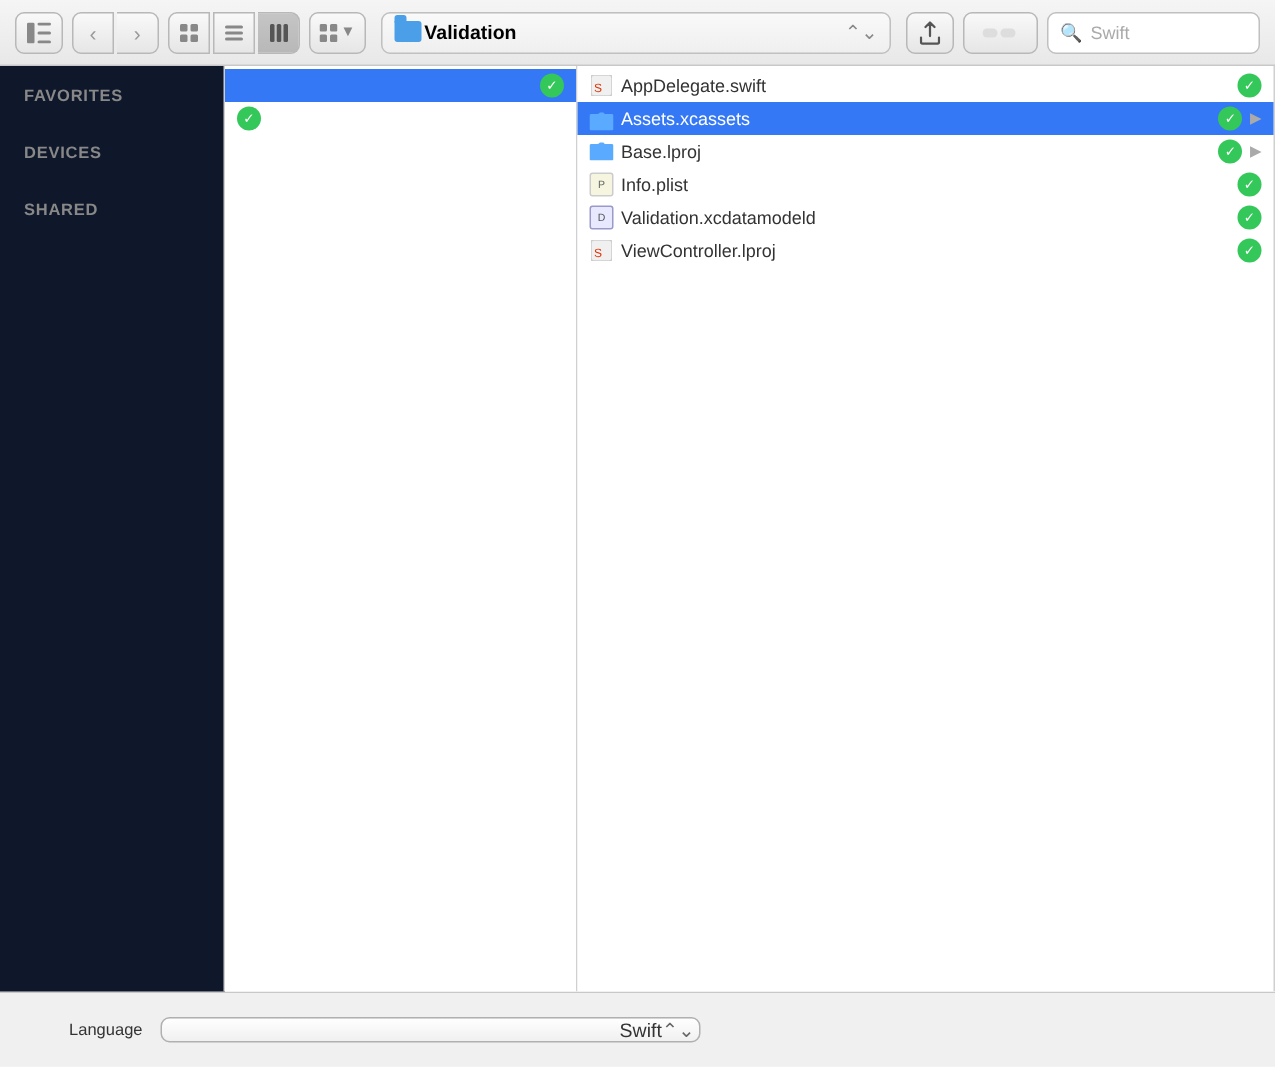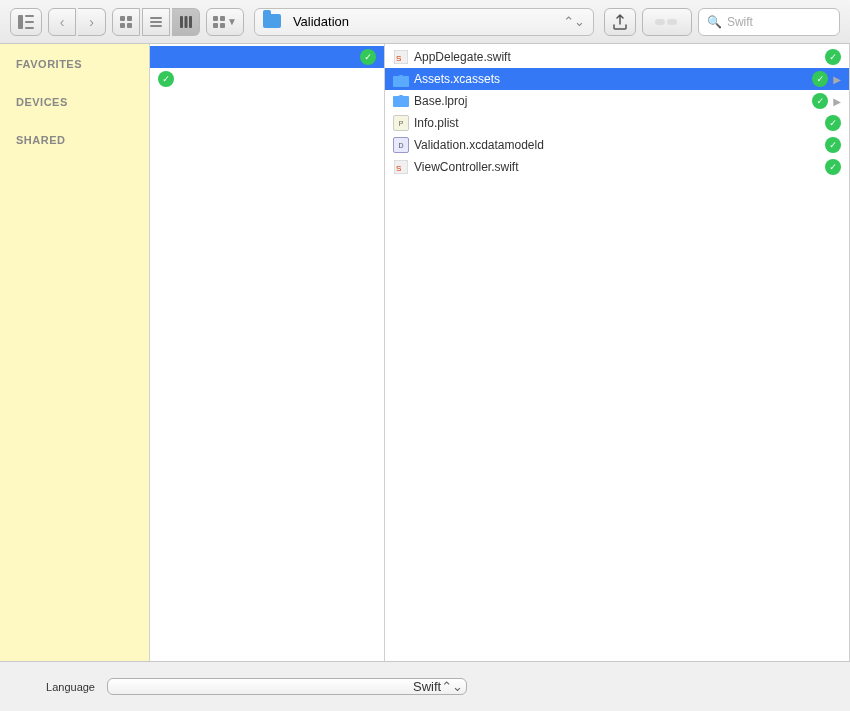--- a/index.html
+++ b/index.html
@@ -97,21 +97,22 @@
       display: flex;
       align-items: center;
       justify-content: space-between;
       padding: 0 8px;
       margin: 0 4px;
       cursor: pointer;
     }
     .location-bar-content {
       display: flex;
       align-items: flex-start;
-      gap: 12px;
+      gap: 2px;
+      font-weight: bold;
     }
     .folder-icon-blue {
       width: 18px;
       height: 14px;
       background: #4a9fe8;
       border-radius: 0 2px 2px 2px;
       position: relative;
     }
     .folder-icon-blue::before {
       content: '';
@@ -166,21 +167,21 @@
 
     
     .main-area {
       display: flex;
       height: calc(711px - 44px - 50px);
     }
 
     
     .sidebar {
       width: 150px;
-      background: #fef9c3;
+      background: #0f172a;
       border-right: 1px solid #d0d0d0;
       padding: 10px 0;
       flex-shrink: 0;
     }
     .sidebar-section-label {
       padding: 4px 16px 2px;
       font-size: 11px;
       font-weight: 700;
       color: #888;
       text-transform: uppercase;
@@ -475,21 +476,21 @@
         <div class="check-green">✓</div>
       </div>
 
       <div class="file-row">
         <span class="swift-icon">
           <svg width="14" height="14" viewBox="0 0 14 14">
             <rect width="14" height="14" rx="2" fill="#f0f0f0" stroke="#ccc"></rect>
             <text x="2" y="11" font-size="8" fill="#e03000">S</text>
           </svg>
         </span>
-        <span class="filename">ViewController.swift</span>
+        <span class="filename">ViewController.lproj</span>
         <div class="check-green">✓</div>
       </div>
     </div>
   </div>
 </div>
 
 <div class="bottom-panel">
 
   <div class="form-row">
     <span class="form-label">Language</span>

